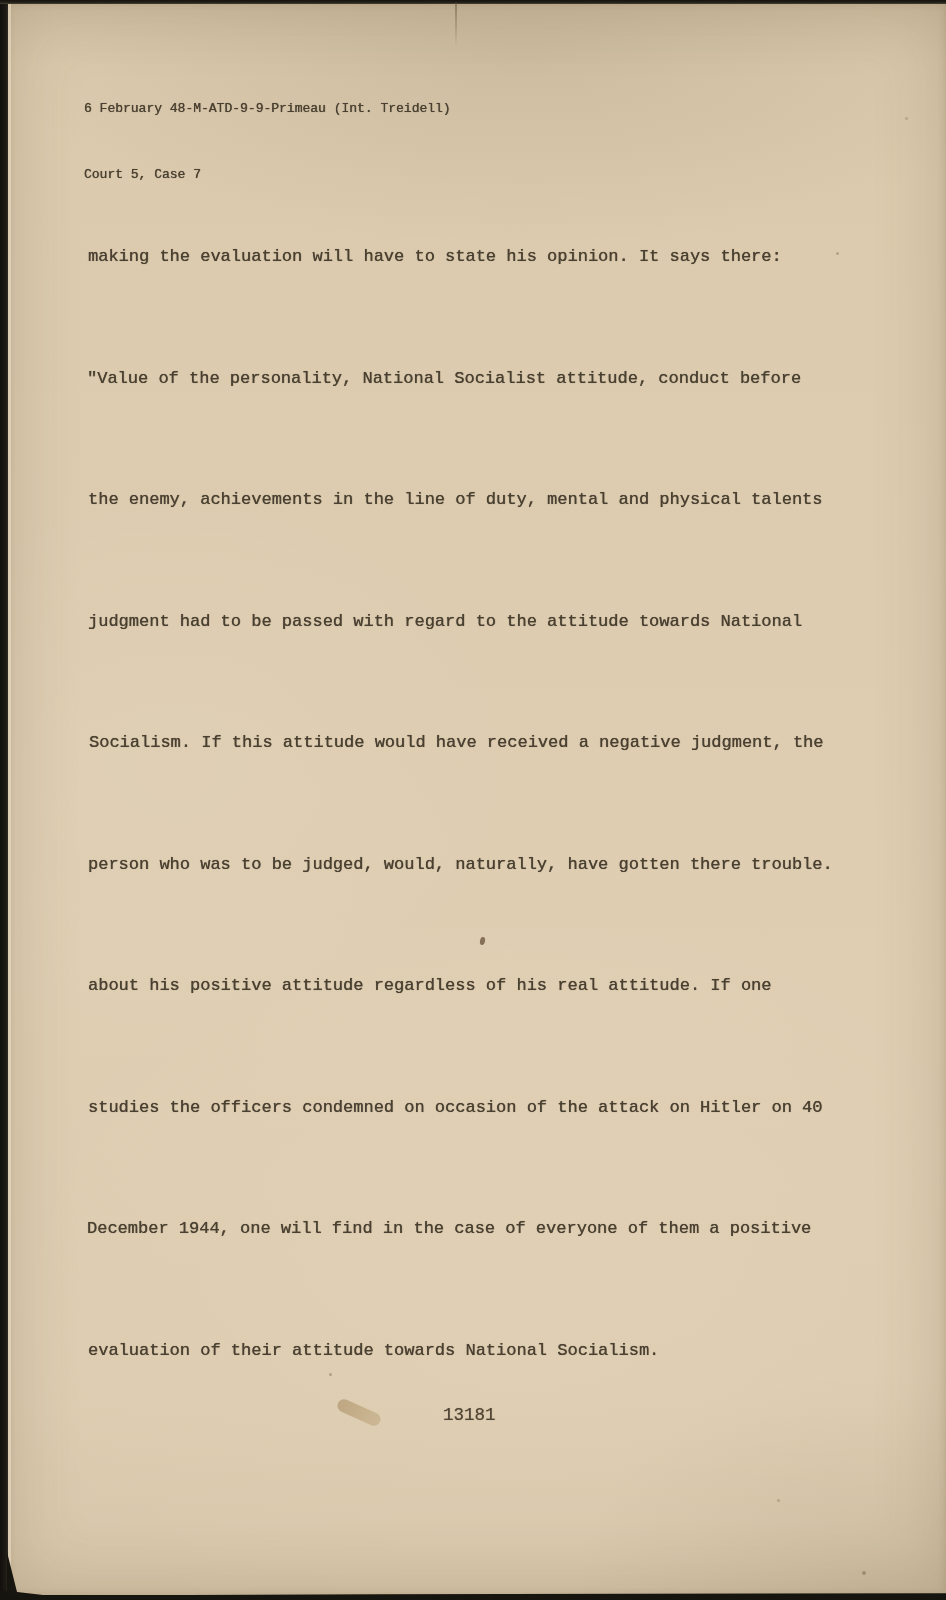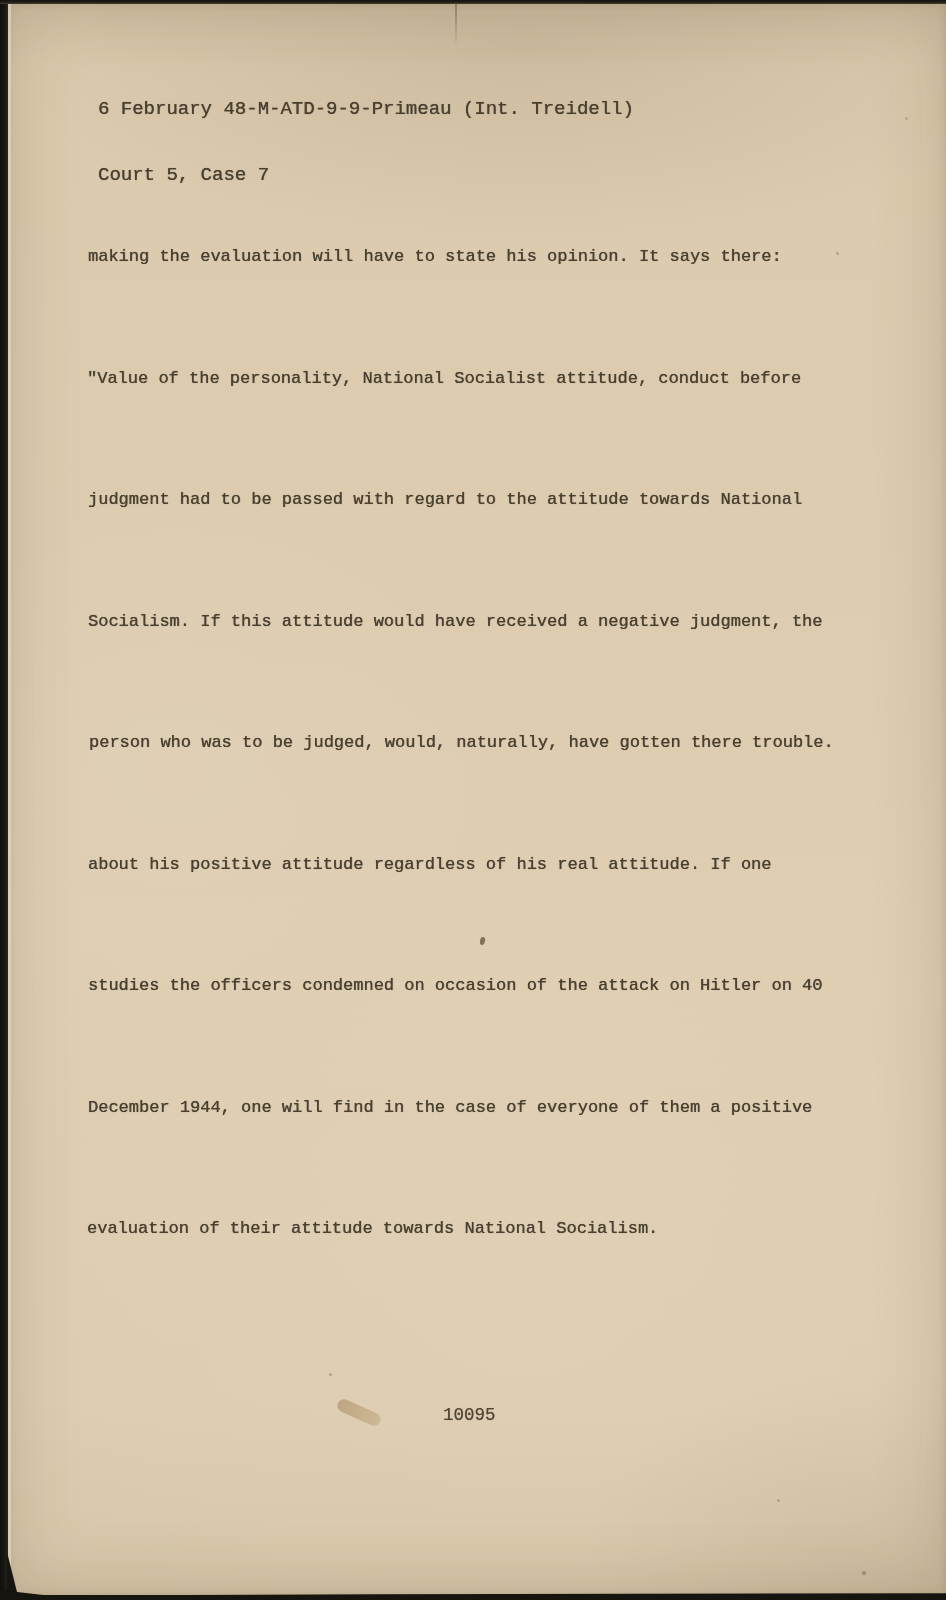--- a/index.html
+++ b/index.html
@@ -76,23 +76,23 @@
     clip-path: polygon(0 0, 100% 100%, 0 100%);
   }
   
   .typed {
     color: rgba(72,63,48,0.94);
     text-shadow: 0 0 0.7px rgba(72,62,46,0.85), 0.4px 0.4px 0.6px rgba(72,62,46,0.35);
     white-space: pre;
   }
   .header-block {
     position: absolute;
-    left: 98px;
+    left: 84px;
     top: 54px;
-    font-size: 19px;
+    font-size: 13px;
     line-height: 22px;
   }
   .body-block {
     position: absolute;
     left: 88px;
     top: 156px;
     font-size: 17px;
     line-height: 40.5px;
   }
   .typed-line { height: 40.5px; }
@@ -155,31 +155,32 @@
   <div class="crease-top"></div>
 
   <div class="header-block typed">
     <div class="header-line">6 February 48-M-ATD-9-9-Primeau (Int. Treidell)</div>
     <div class="header-line">Court 5, Case 7</div>
   </div>
 
   <div class="body-block typed">
     <div class="typed-line">making the evaluation will have to state his opinion. It says there:</div>
     <div class="typed-line">"Value of the personality, National Socialist attitude, conduct before</div>
+    <div class="typed-line">the enemy, achievements in the line of duty, mental and physical talents</div>
     <div class="typed-line">judgment had to be passed with regard to the attitude towards National</div>
     <div class="typed-line">Socialism. If this attitude would have received a negative judgment, the</div>
     <div class="typed-line">person who was to be judged, would, naturally, have gotten there trouble.</div>
     <div class="typed-line">about his positive attitude regardless of his real attitude. If one</div>
     <div class="typed-line">studies the officers condemned on occasion of the attack on Hitler on 40</div>
     <div class="typed-line">December 1944, one will find in the case of everyone of them a positive</div>
     <div class="typed-line">evaluation of their attitude towards National Socialism.</div>
   </div>
 
   <div class="smudge"></div>
-  <div class="page-number">10095</div>
+  <div class="page-number">13181</div>
 
   <div class="speck speck-a"></div>
   <div class="speck speck-b"></div>
   <div class="speck speck-c"></div>
   <div class="speck speck-d"></div>
   <div class="speck speck-e"></div>
   <div class="speck speck-f"></div>
 
 </div>
 

